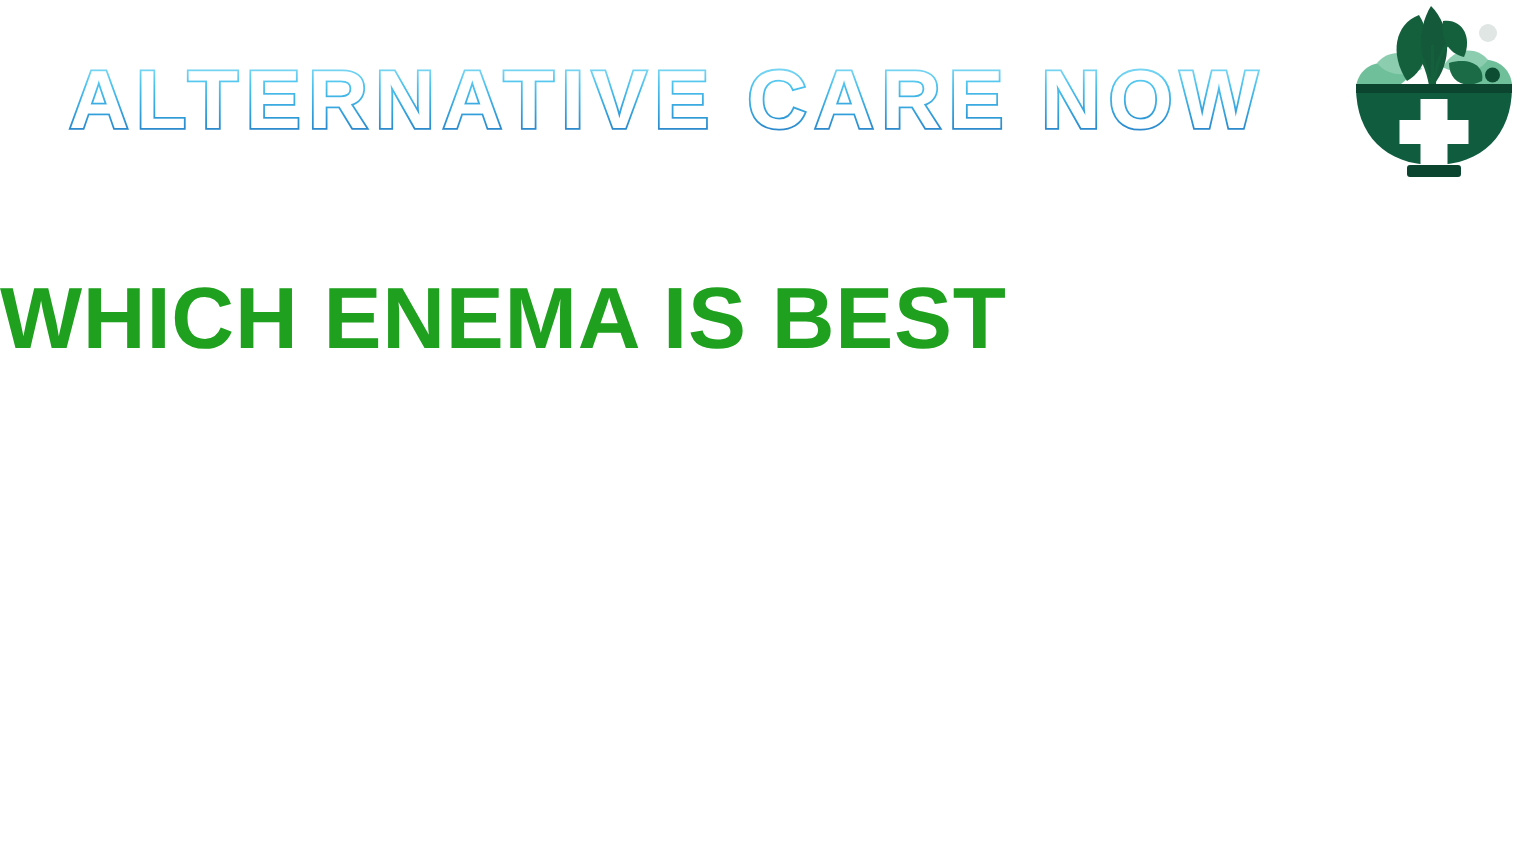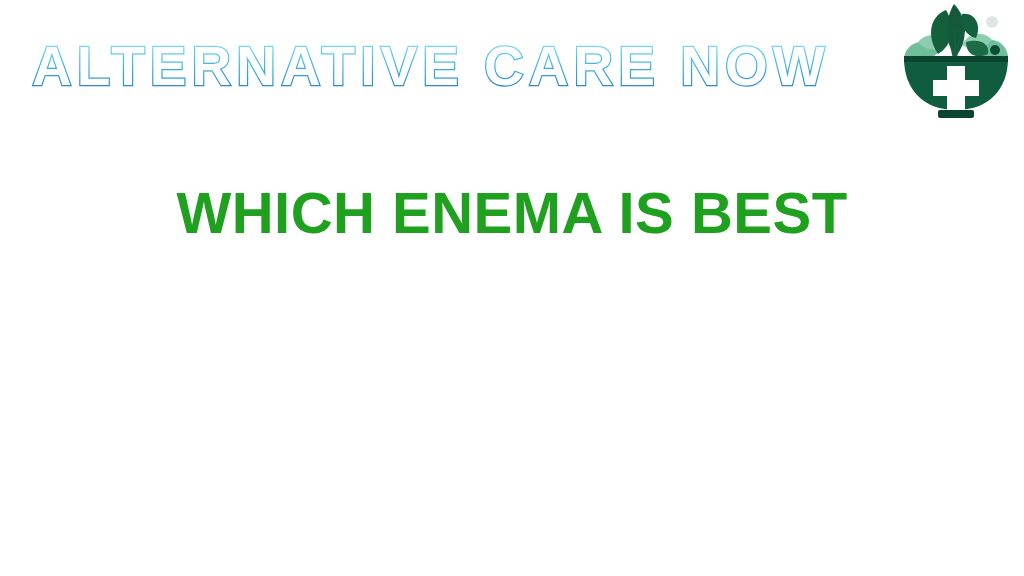--- a/index.html
+++ b/index.html
@@ -18,21 +18,21 @@
   #canvas {
     position: relative;
     width: 1024px;
     height: 576px;
     background: #ffffff;
   }
 
   
   .brand-bar {
     position: absolute;
-    left: 30px;
+    left: 44px;
     top: 33px;
     width: 790px;
     height: 72px;
     display: flex;
     align-items: flex-end;
   }
   .brand-svg {
     display: block;
     width: 790px;
     height: 72px;
@@ -48,21 +48,20 @@
     stroke-width: 2.4px;
     paint-order: stroke fill;
   }
 
   
   .headline {
     position: absolute;
     left: 0;
     top: 176px;
     width: 1024px;
-    text-align: center;
     color: #1fa01f;
     font-family: "Liberation Sans", sans-serif;
     font-weight: bold;
     font-size: 58px;
     line-height: 74px;
     letter-spacing: 0.5px;
     white-space: nowrap;
   }
   .headline-line {
     display: block;

